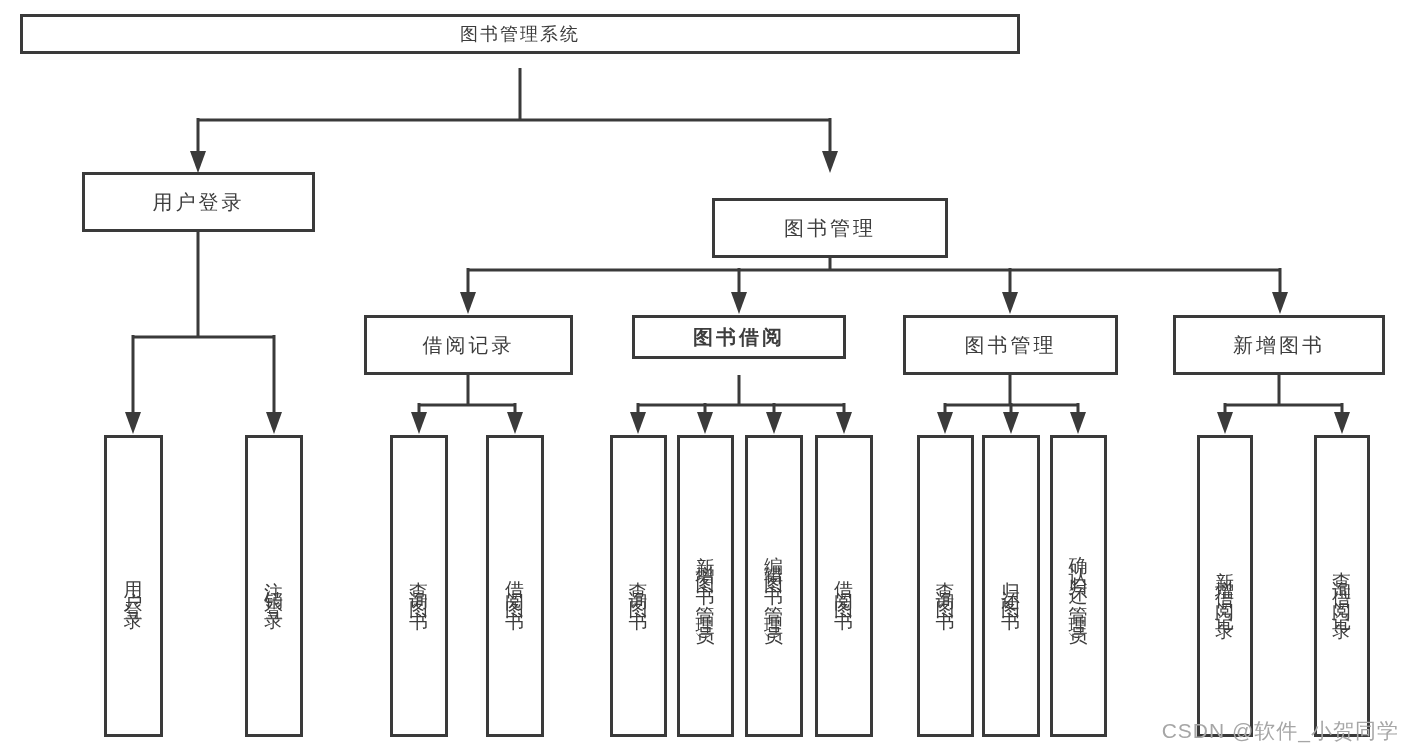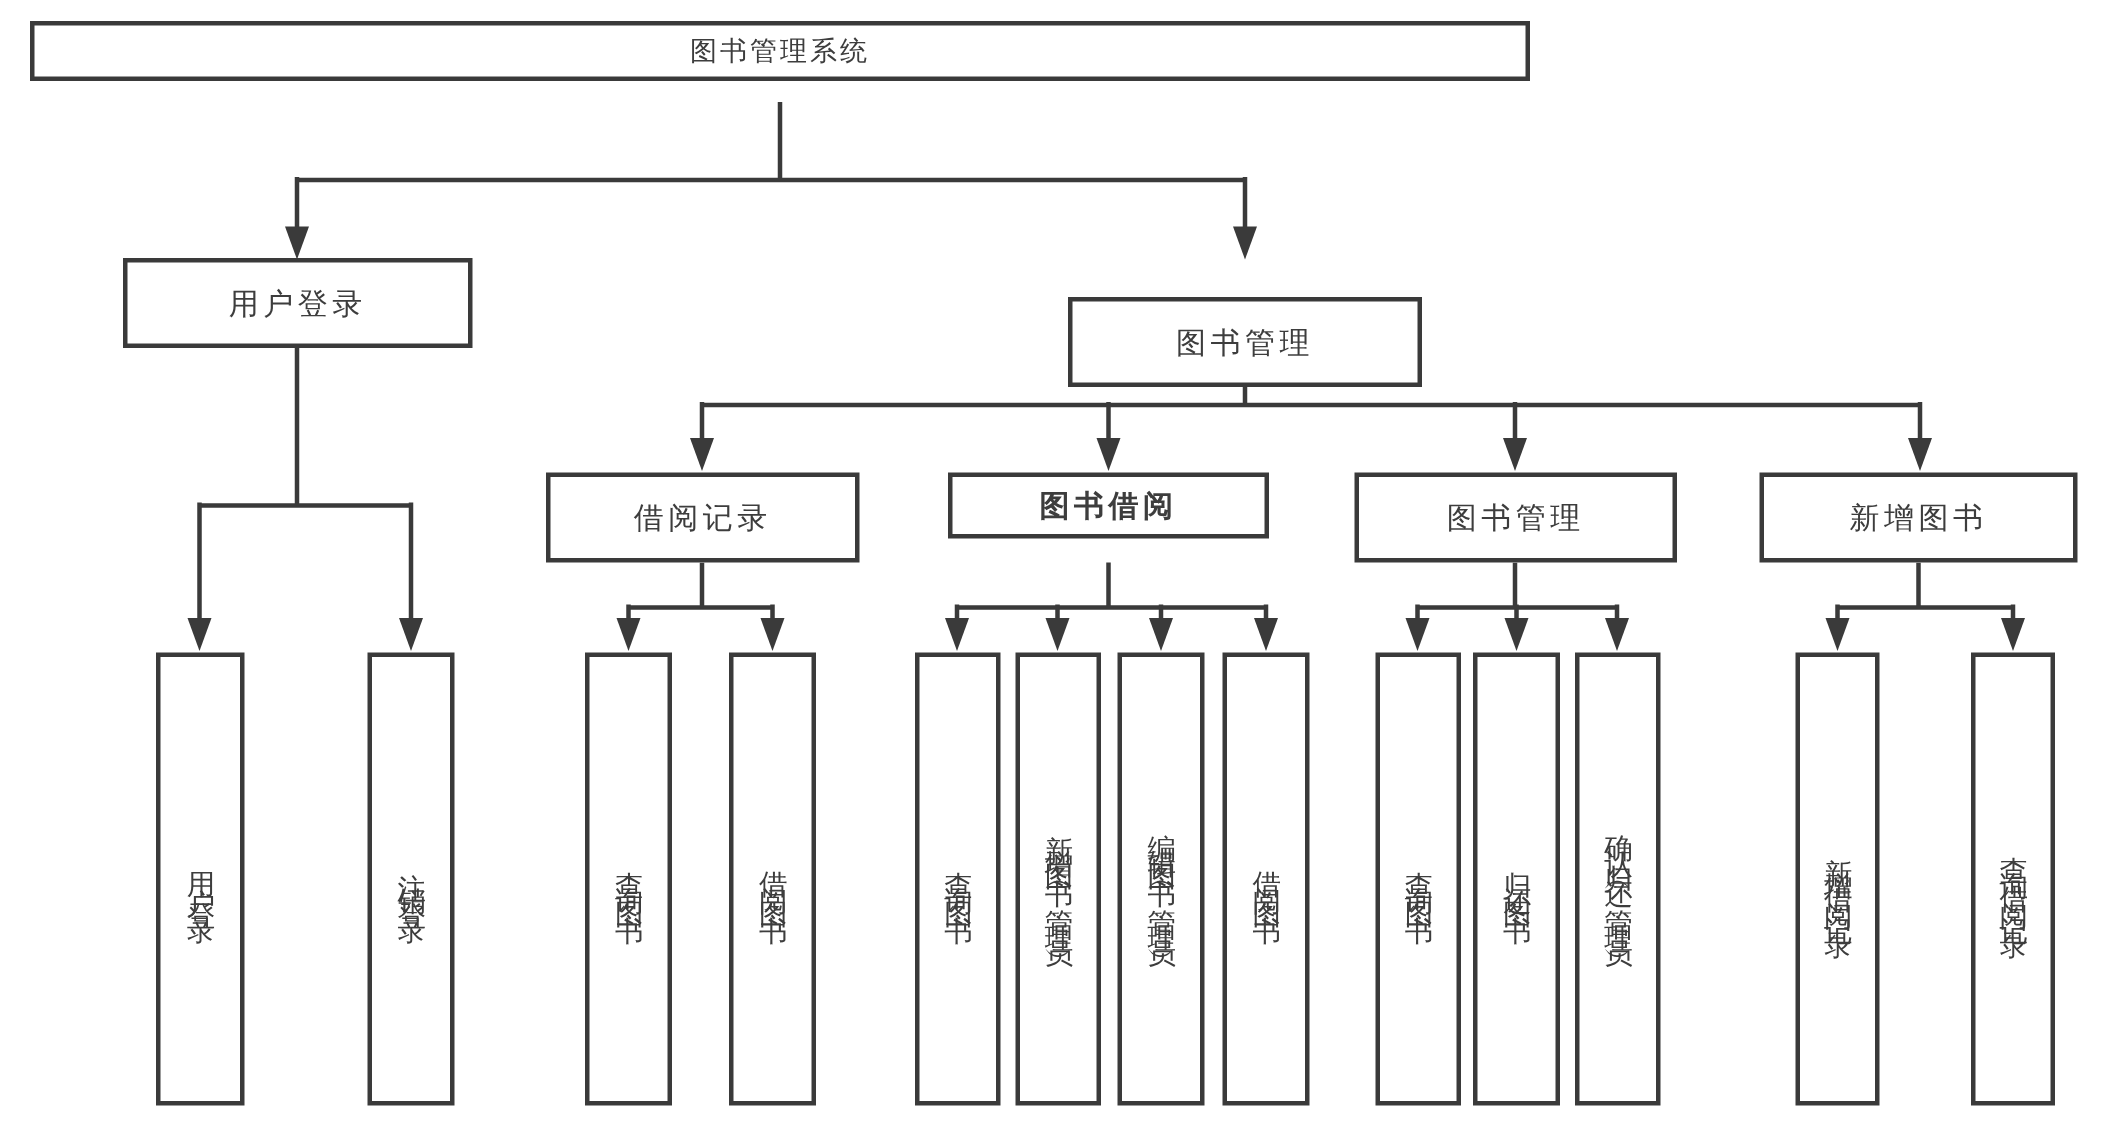--- a/index.html
+++ b/index.html
@@ -164,13 +164,14 @@
     <span class="vlabel">确认归还（管理员）</span>
   </div>
 
   <div class="box leaf" id="leaf-r1">
     <span class="vlabel">新增借阅记录</span>
   </div>
   <div class="box leaf" id="leaf-r2">
     <span class="vlabel">查询借阅记录</span>
   </div>
 
+  <div id="watermark">CSDN @软件_小贺同学</div>
 </div>
 
 </body></html>

